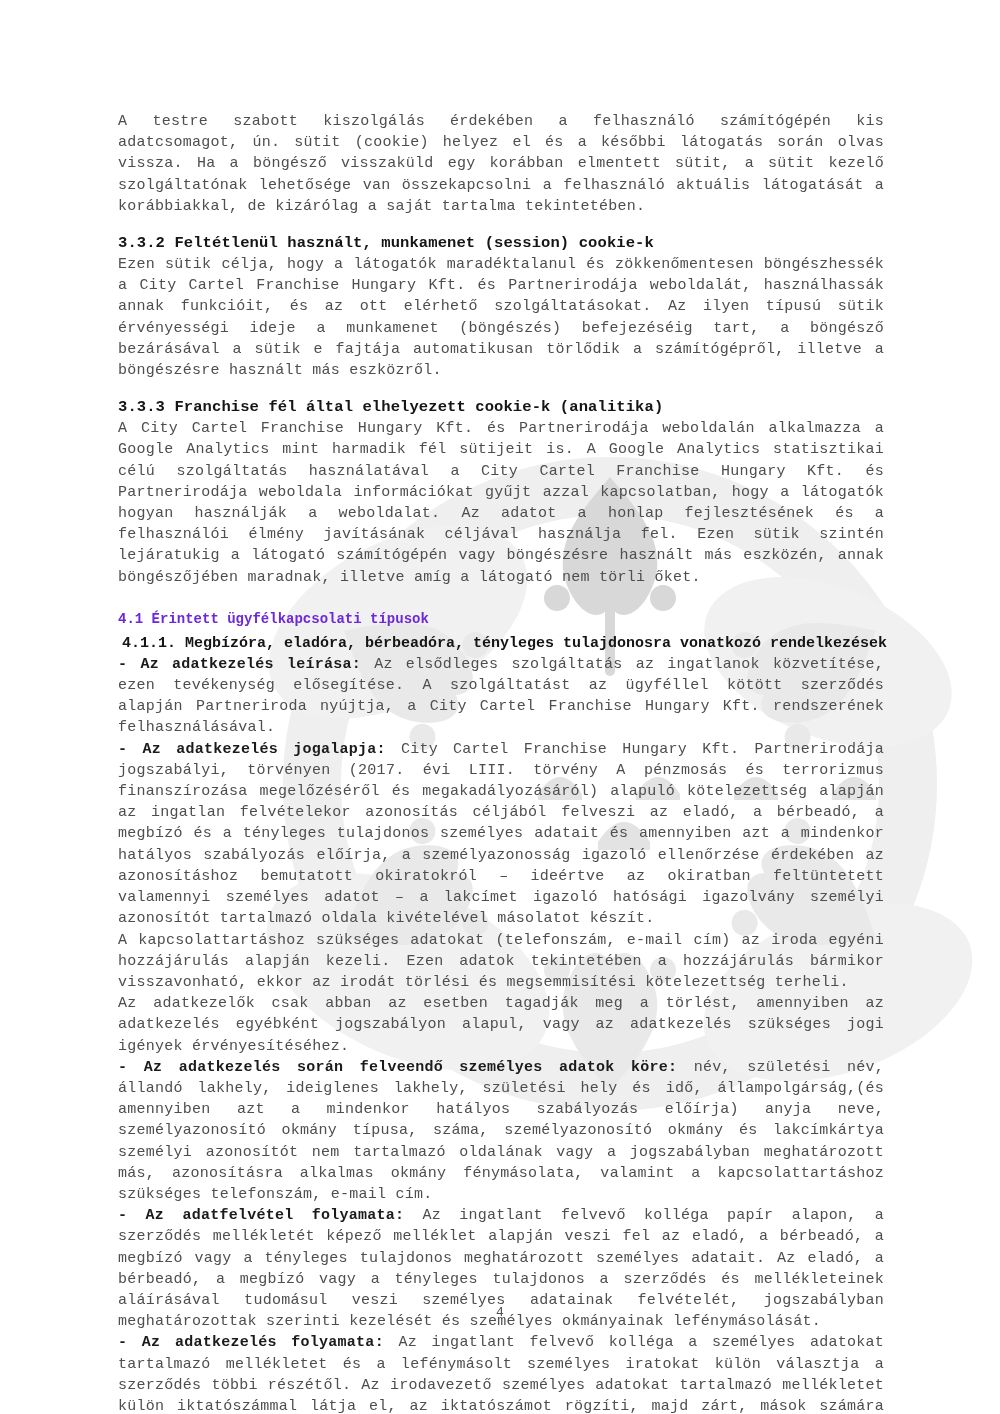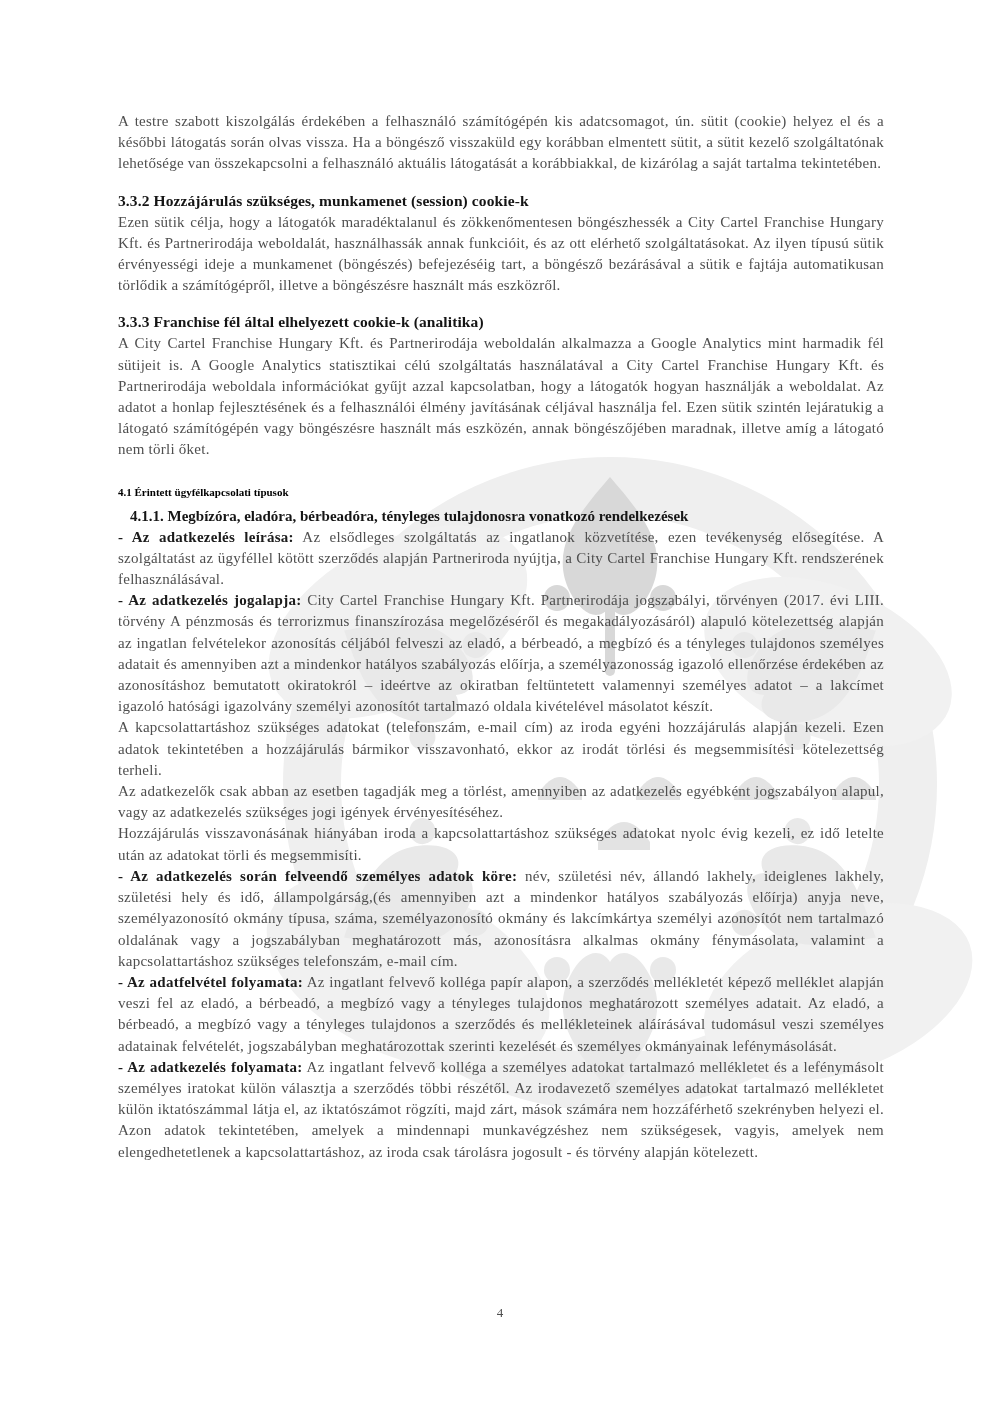--- a/index.html
+++ b/index.html
@@ -2,21 +2,21 @@
 <html lang="hu"><head>
 <meta charset="utf-8">
 <style>
   html, body { margin:0; padding:0; background:#ffffff; }
   .page {
     position:relative;
     width:1000px;
     height:1414px;
     background:#ffffff;
     overflow:hidden;
-    font-family:Liberation Serif, serif;
+    font-family:Liberation Mono, monospace;
   }
   .watermark {
     position:absolute;
     left:238px;
     top:412px;
     width:744px;
     height:744px;
     z-index:0;
     pointer-events:none;
   }
@@ -51,27 +51,27 @@
     margin:18px 0 0 0;
     font-size:21px;
     line-height:29.5px;
     font-weight:800;
     color:#101010;
     text-align:justify;
     letter-spacing:0.1px;
   }
   h2.mid {
     margin:21px 0 0 0;
-    font-size:11px;
+    font-size:14px;
     line-height:21px;
     font-weight:700;
-    color:#000000;
+    color:#6d28d9;
   }
   h3.small {
-    margin:3px 0 0 12px;
+    margin:3px 0 0 4px;
     font-size:15px;
     line-height:21px;
     font-weight:700;
     color:#151515;
     white-space:nowrap;
   }
   .footer {
     position:absolute;
     top:1305px;
     left:0;
@@ -145,39 +145,38 @@
         <path d="M594,382 q22,-34 44,0 l0,6 l-44,0 Z"></path>
         <path d="M360,430 q26,-40 52,0 l0,8 l-52,0 Z"></path>
       </g>
     </g>
   </svg>
 
   <div class="content">
 
     <p class="body"><span>A testre szabott kiszolgálás érdekében a felhasználó számítógépén kis adatcsomagot, ún. sütit (cookie) helyez el és a későbbi látogatás során olvas vissza. Ha a böngésző visszaküld egy korábban elmentett sütit, a sütit kezelő szolgáltatónak lehetősége van összekapcsolni a felhasználó aktuális látogatását a korábbiakkal, de kizárólag a saját tartalma tekintetében.</span></p>
 
-    <h3 class="sub">3.3.2 Hozzájárulás szükséges, munkamenet (session) cookie-k</h3>
+    <h3 class="sub">3.3.2 Feltétlenül használt, munkamenet (session) cookie-k</h3>
     <p class="body"><span>Ezen sütik célja, hogy a látogatók maradéktalanul és zökkenőmentesen böngészhessék a City Cartel Franchise Hungary Kft. és Partnerirodája weboldalát, használhassák annak funkcióit, és az ott elérhető szolgáltatásokat. Az ilyen típusú sütik érvényességi ideje a munkamenet (böngészés) befejezéséig tart, a böngésző bezárásával a sütik e fajtája automatikusan törlődik a számítógépről, illetve a böngészésre használt más eszközről.</span></p>
 
     <h3 class="sub">3.3.3 Franchise fél által elhelyezett cookie-k (analitika)</h3>
     <p class="body"><span>A City Cartel Franchise Hungary Kft. és Partnerirodája weboldalán alkalmazza a Google Analytics mint harmadik fél sütijeit is. A Google Analytics statisztikai célú szolgáltatás használatával a City Cartel Franchise Hungary Kft. és Partnerirodája weboldala információkat gyűjt azzal kapcsolatban, hogy a látogatók hogyan használják a weboldalat. Az adatot a honlap fejlesztésének és a felhasználói élmény javításának céljával használja fel. Ezen sütik szintén lejáratukig a látogató számítógépén vagy böngészésre használt más eszközén, annak böngészőjében maradnak, illetve amíg a látogató nem törli őket.</span></p>
 
 
     <h2 class="mid">4.1 Érintett ügyfélkapcsolati típusok</h2>
     <h3 class="small">4.1.1.  Megbízóra, eladóra, bérbeadóra, tényleges tulajdonosra vonatkozó rendelkezések</h3>
 
     <p class="body"><span class="lead">- Az adatkezelés leírása:</span><span> Az elsődleges szolgáltatás az ingatlanok közvetítése, ezen tevékenység elősegítése. A szolgáltatást az ügyféllel kötött szerződés alapján Partneriroda nyújtja, a City Cartel Franchise Hungary Kft. rendszerének felhasználásával.</span></p>
 
     <p class="body"><span class="lead">- Az adatkezelés jogalapja:</span><span> City Cartel Franchise Hungary Kft. Partnerirodája jogszabályi, törvényen (2017. évi LIII. törvény A pénzmosás és terrorizmus finanszírozása megelőzéséről és megakadályozásáról) alapuló kötelezettség alapján az ingatlan felvételekor azonosítás céljából felveszi az eladó, a bérbeadó, a megbízó és a tényleges tulajdonos személyes adatait és amennyiben azt a mindenkor hatályos szabályozás előírja, a személyazonosság igazoló ellenőrzése érdekében az azonosításhoz bemutatott okiratokról – ideértve az okiratban feltüntetett valamennyi személyes adatot – a lakcímet igazoló hatósági igazolvány személyi azonosítót tartalmazó oldala kivételével másolatot készít.</span></p>
 
     <p class="body"><span>A kapcsolattartáshoz szükséges adatokat (telefonszám, e-mail cím) az iroda egyéni hozzájárulás alapján kezeli. Ezen adatok tekintetében a hozzájárulás bármikor visszavonható, ekkor az irodát törlési és megsemmisítési kötelezettség terheli.</span></p>
 
     <p class="body"><span>Az adatkezelők csak abban az esetben tagadják meg a törlést, amennyiben az adatkezelés egyébként jogszabályon alapul, vagy az adatkezelés szükséges jogi igények érvényesítéséhez.</span></p>
 
-    <p class="body"><span>Hozzájárulás visszavonásának hiányában iroda a kapcsolattartáshoz szükséges adatokat nyolc évig kezeli, ez idő letelte után az adatokat törli és megsemmisíti.</span></p>
 
     <p class="body"><span class="lead">- Az adatkezelés során felveendő személyes adatok köre:</span><span> név, születési név, állandó lakhely, ideiglenes lakhely, születési hely és idő, állampolgárság,(és amennyiben azt a mindenkor hatályos szabályozás előírja) anyja neve, személyazonosító okmány típusa, száma, személyazonosító okmány és lakcímkártya személyi azonosítót nem tartalmazó oldalának vagy a jogszabályban meghatározott más, azonosításra alkalmas okmány fénymásolata, valamint a kapcsolattartáshoz szükséges telefonszám, e-mail cím.</span></p>
 
     <p class="body"><span class="lead">- Az adatfelvétel folyamata:</span><span>  Az ingatlant felvevő kolléga papír alapon, a szerződés mellékletét képező melléklet alapján veszi fel az eladó, a bérbeadó, a megbízó vagy a tényleges tulajdonos meghatározott személyes adatait. Az eladó, a bérbeadó, a megbízó vagy a tényleges tulajdonos a szerződés és mellékleteinek aláírásával tudomásul veszi személyes adatainak felvételét, jogszabályban meghatározottak szerinti kezelését és személyes okmányainak lefénymásolását.</span></p>
 
     <p class="body"><span class="lead">- Az adatkezelés folyamata:</span><span>  Az ingatlant felvevő kolléga a személyes adatokat tartalmazó mellékletet és a lefénymásolt személyes iratokat külön választja a szerződés többi részétől. Az irodavezető személyes adatokat tartalmazó mellékletet külön iktatószámmal látja el, az iktatószámot rögzíti, majd zárt, mások számára nem hozzáférhető szekrényben helyezi el.  Azon adatok tekintetében, amelyek a mindennapi munkavégzéshez nem szükségesek, vagyis, amelyek nem elengedhetetlenek a kapcsolattartáshoz, az iroda csak tárolásra jogosult - és törvény alapján kötelezett.</span></p>
 
   </div>
 
   <div class="footer">4</div>

